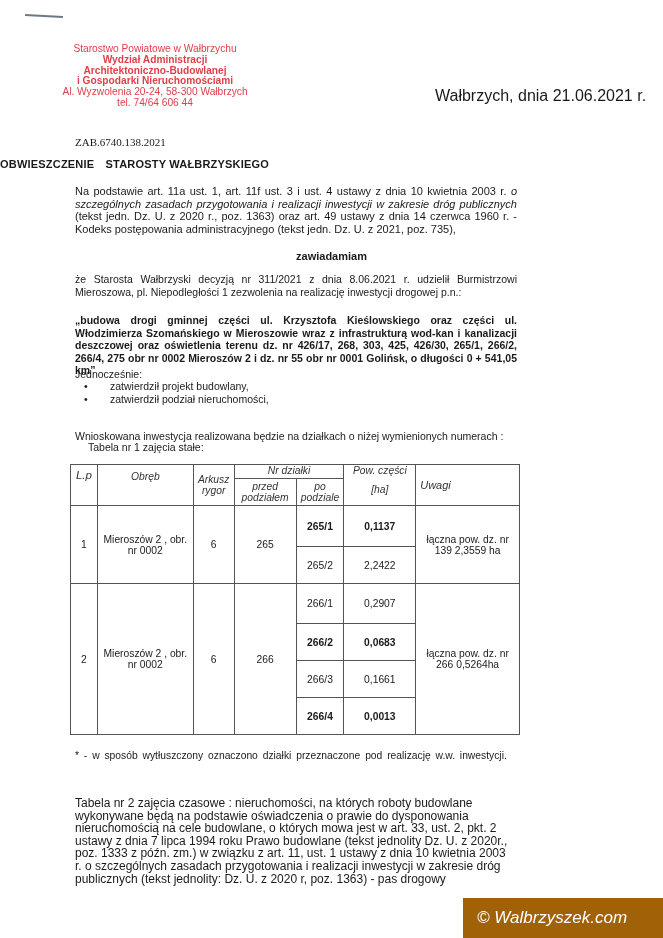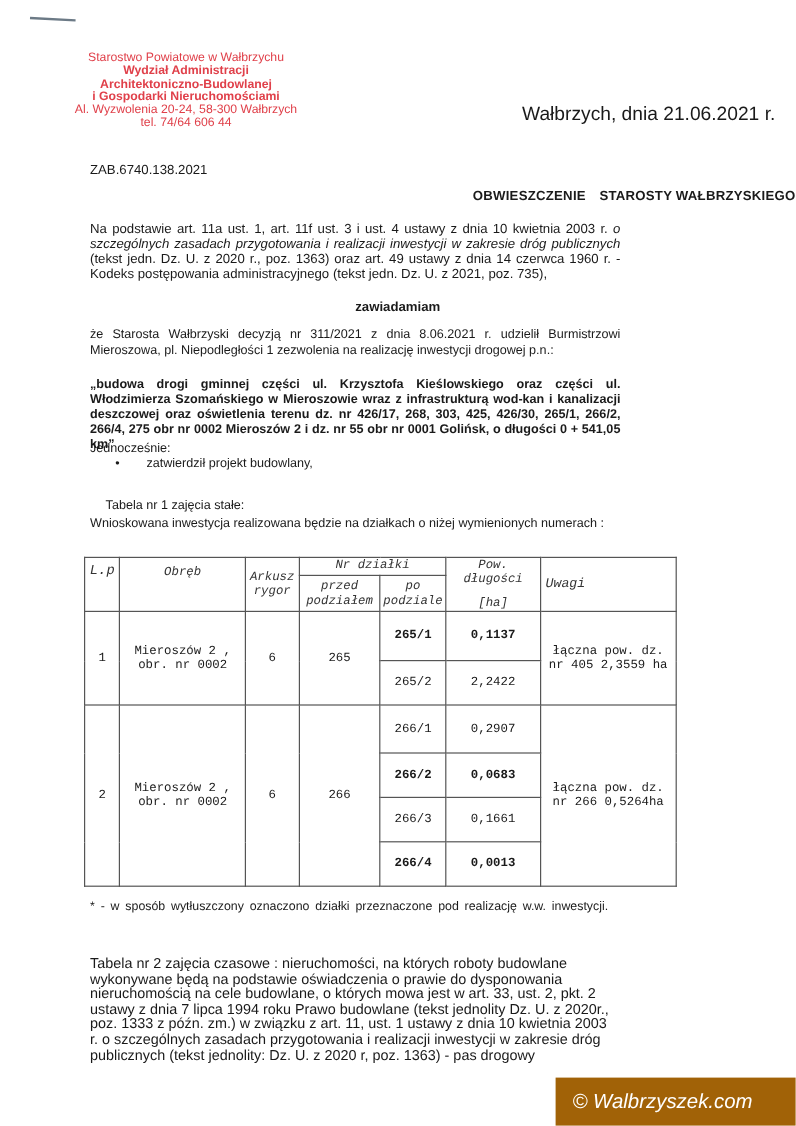--- a/index.html
+++ b/index.html
@@ -3,35 +3,35 @@
 <meta charset="utf-8">
 <style>
   html, body { margin:0; padding:0; }
   body { width:663px; height:938px; background:#ffffff; position:relative; overflow:hidden;
          font-family:"Liberation Sans", sans-serif; color:#1a1a1a; }
   .abs { position:absolute; }
   .staple { left:25px; top:15px; width:38px; height:2px; background:#6c7a86; transform:rotate(3deg); }
   .stamp { left:60px; top:44px; width:190px; text-align:center; color:#e0404a; font-size:10.2px; line-height:10.8px; font-weight:normal; }
   .stamp .b { font-weight:bold;text-align:center; }
   .date { left:435px; top:87px; font-size:16px; }
-  .ref { left:75px; top:136px; font-size:11px; }
-  .title { left:0; width:663px; top:158px; text-align:right; font-size:11px; font-weight:bold; letter-spacing:0.2px; }
+  .ref { left:75px; top:136px; font-size:11px;font-family:Liberation Serif, serif; }
+  .title { left:0; width:663px; top:158px; text-align:left; font-size:11px; font-weight:bold; letter-spacing:0.2px; }
   .title span { margin-left:8px; }
   .para { left:75px; width:442px; font-size:11px; line-height:12.6px; text-align:justify; }
   .p1 { top:185px; }
   .zaw { left:0; width:663px; top:250px; text-align:center; font-size:11px; font-weight:bold; }
   .p2 { top:273px; font-size:10.5px; }
   .p3 { top:314px; font-weight:bold; font-size:10.5px; }
   .jedno { left:75px; top:368px; font-size:10.5px; }
-  .bullets { left:96px; top:380px; font-size:10.5px; line-height:12.6px; margin:0; padding:0; list-style:none; }
+  .bullets { left:84px; top:380px; font-size:10.5px; line-height:12.6px; margin:0; padding:0; list-style:none; }
   .bullets li { position:relative; padding-left:26px; }
   .bullets li::before { content:"•"; position:absolute; left:0; top:0; }
   .wnios { left:75px; top:430px; font-size:10.5px; }
-  .tab1 { left:88px; top:415px; font-size:10.5px; }
-  table.t { position:absolute; left:70px; top:464px; width:494px; border-collapse:collapse; font-size:10.3px;font-family:Liberation Mono, monospace; }
+  .tab1 { left:88px; top:441px; font-size:10.5px; }
+  table.t { position:absolute; left:70px; top:464px; width:450px; border-collapse:collapse; font-size:10.3px; }
   table.t td, table.t th { border:1px solid #555; text-align:center; padding:0; font-weight:normal; }
   table.t th { font-style:italic; color:#333; vertical-align:top; }
   .bold { font-weight:bold !important; }
   .note { left:75px; top:750px; font-size:10.3px; word-spacing:2px; }
   .p4 { left:75px; top:797px; width:440px; font-size:12px; line-height:12.6px; }
   .wm { left:463px; top:898px; width:200px; height:40px; background:#a16207; color:#ffffff;
         font-size:17px; font-style:italic; line-height:40px; padding-left:14px; box-sizing:border-box; }
 </style>
 </head>
 <body>
@@ -62,20 +62,21 @@
 </div>
 
 <div class="abs zaw">zawiadamiam</div>
 
 <div class="abs para p2">że Starosta Wałbrzyski decyzją nr 311/2021 z dnia 8.06.2021 r. udzielił Burmistrzowi Mieroszowa, pl. Niepodległości 1 zezwolenia na realizację inwestycji drogowej p.n.:</div>
 <div class="abs para p3">„budowa drogi gminnej części ul. Krzysztofa Kieślowskiego oraz części ul. Włodzimierza Szomańskiego w Mieroszowie wraz z infrastrukturą wod-kan i kanalizacji deszczowej oraz oświetlenia terenu dz. nr 426/17, 268, 303, 425, 426/30, 265/1, 266/2, 266/4, 275 obr nr 0002 Mieroszów 2 i dz. nr 55 obr nr 0001 Golińsk, o długości 0 + 541,05 km”</div>
 
 <div class="abs jedno">Jednocześnie:</div>
 <ul class="abs bullets">
   <li>zatwierdził projekt budowlany,</li>
+  <li>zatwierdził podział nieruchomości,</li>
 </ul>
 
 <div class="abs wnios">Wnioskowana inwestycja realizowana będzie na działkach o niżej wymienionych numerach :</div>
 <div class="abs tab1">Tabela nr 1 zajęcia stałe:</div>
 
 <table class="t">
   <colgroup>
     <col style="width:27px">
       <col style="width:96px">
       <col style="width:41px">
@@ -84,38 +85,38 @@
       <col style="width:72px">
       <col style="width:104px">
   </colgroup>
   <tbody>
       <tr style="height:14px">
     <th rowspan="2" style="font-size:11.5px;padding-top:4px">L.p</th>
     <th rowspan="2" style="padding-top:6px">Obręb</th>
     <th rowspan="2" style="vertical-align:middle">Arkusz rygor</th>
     <th colspan="2">Nr działki</th>
     <th rowspan="2">
-      <div>Pow. długości</div>
+      <div>Pow. części</div>
       <div style="margin-top:8px">[ha]</div>
     </th>
     <th rowspan="2" style="text-align:left;padding-left:4px;vertical-align:middle;font-size:11px">Uwagi</th>
   </tr>
   <tr style="height:27px">
     <th style="vertical-align:middle">przed podziałem</th>
     <th style="vertical-align:middle">po podziale</th>
   </tr>
 
   <tr style="height:41px">
     <td rowspan="2">1</td>
     <td rowspan="2">Mieroszów 2 , obr. nr 0002</td>
     <td rowspan="2">6</td>
     <td rowspan="2">265</td>
     <td class="bold">265/1</td>
     <td class="bold">0,1137</td>
-    <td rowspan="2" style="padding:0 6px">łączna pow. dz. nr 405 2,3559 ha</td>
+    <td rowspan="2" style="padding:0 6px">łączna pow. dz. nr 139 2,3559 ha</td>
   </tr>
   <tr style="height:37px">
     <td>265/2</td>
     <td>2,2422</td>
   </tr>
 
   <tr style="height:40px">
     <td rowspan="4">2</td>
     <td rowspan="4">Mieroszów 2 , obr. nr 0002</td>
     <td rowspan="4">6</td>

